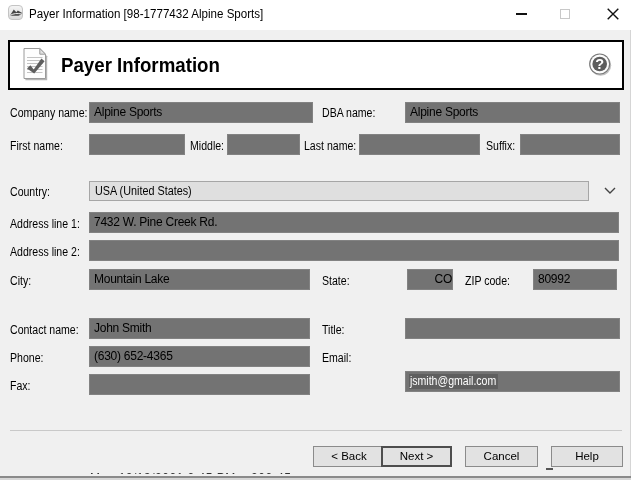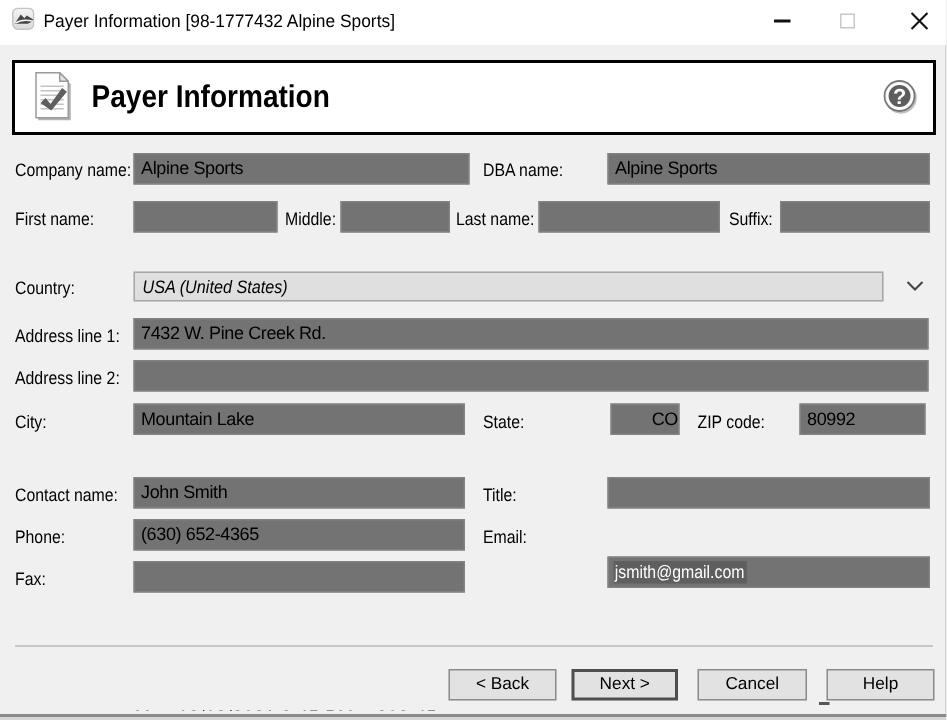--- a/index.html
+++ b/index.html
@@ -69,21 +69,21 @@
   <div class="lbl" style="left:10px;top:139px;">First name:</div>
   <div class="inp" style="left:89px;top:134px;width:96px;"></div>
   <div class="lbl" style="left:190px;top:139px;">Middle:</div>
   <div class="inp" style="left:227px;top:134px;width:73px;"></div>
   <div class="lbl" style="left:304px;top:139px;">Last name:</div>
   <div class="inp" style="left:359px;top:134px;width:121px;"></div>
   <div class="lbl" style="left:486px;top:139px;">Suffix:</div>
   <div class="inp" style="left:520px;top:134px;width:100px;"></div>
 
   <div class="lbl" style="left:10px;top:185px;">Country:</div>
-  <div class="abs" style="left:89px;top:181px;width:500px;height:20px;background:#dfdfdf;border:1px solid #a6a6a6;font-size:12px;line-height:18px;padding-left:5px;font-style:italic;"><span style="display:inline-block;transform:scaleX(0.9);transform-origin:0 0;">USA (United States)</span></div>
+  <div class="abs" style="left:89px;top:181px;width:500px;height:20px;background:#dfdfdf;border:1px solid #a6a6a6;font-size:12px;line-height:18px;padding-left:5px;"><span style="display:inline-block;transform:scaleX(0.9);transform-origin:0 0;">USA (United States)</span></div>
   <svg class="abs" style="left:604px;top:187px;" width="12" height="8" viewBox="0 0 12 8">
     <path d="M1 1 L6 6 L11 1" stroke="#444" stroke-width="1.4" fill="none"></path>
   </svg>
 
   <div class="lbl" style="left:10px;top:217px;">Address line 1:</div>
   <div class="inp" style="left:89px;top:212px;width:530px;">7432 W. Pine Creek Rd.</div>
 
   <div class="lbl" style="left:10px;top:245px;">Address line 2:</div>
   <div class="inp" style="left:89px;top:240px;width:530px;"></div>
 
@@ -102,21 +102,21 @@
   <div class="lbl" style="left:10px;top:351px;">Phone:</div>
   <div class="inp" style="left:89px;top:346px;width:221px;">(630) 652-4365</div>
   <div class="lbl" style="left:322px;top:351px;">Email:</div>
   <div class="inp" style="left:405px;top:346px;width:215px;padding-left:3px;margin-top:25px;"><span style="background:#5f5f5f;color:#fff;padding:0 2px 0 1px;display:inline-block;line-height:15px;transform:scaleX(0.88);transform-origin:0 50%;letter-spacing:0;">jsmith@gmail.com</span></div>
 
   <div class="lbl" style="left:10px;top:379px;">Fax:</div>
   <div class="inp" style="left:89px;top:374px;width:221px;"></div>
 
   <div class="abs" style="left:10px;top:430px;width:612px;height:1px;background:#909090;border-bottom:1px solid #c9c9c9;"></div>
 
-  <div class="btn" style="left:299px;top:446px;width:72px;">&lt; Back</div>
+  <div class="btn" style="left:313px;top:446px;width:72px;">&lt; Back</div>
   <div class="btn" style="left:381px;top:446px;width:71px;border:2px solid #4e4e4e;line-height:17px;">Next &gt;</div>
   <div class="btn" style="left:465px;top:446px;width:73px;text-align:center;">Cancel</div>
   <div class="btn" style="left:551px;top:446px;width:72px;">Help</div>
 
   <div class="abs" style="left:90px;top:471px;width:260px;height:3px;overflow:hidden;">
     <div style="font-size:12px;color:#333;letter-spacing:0.5px;">Mon 12/13/2021 2:45 PM&nbsp;&nbsp;&nbsp;&nbsp;202-45</div>
   </div>
   <div class="abs" style="left:546px;top:468px;width:7px;height:1.5px;background:#555;"></div>
   <div class="abs" style="left:0;top:476px;width:631px;height:2px;background:#8a8a8a;"></div>
   <div class="abs" style="left:0;top:478px;width:631px;height:2px;background:#d6d6d6;"></div>

